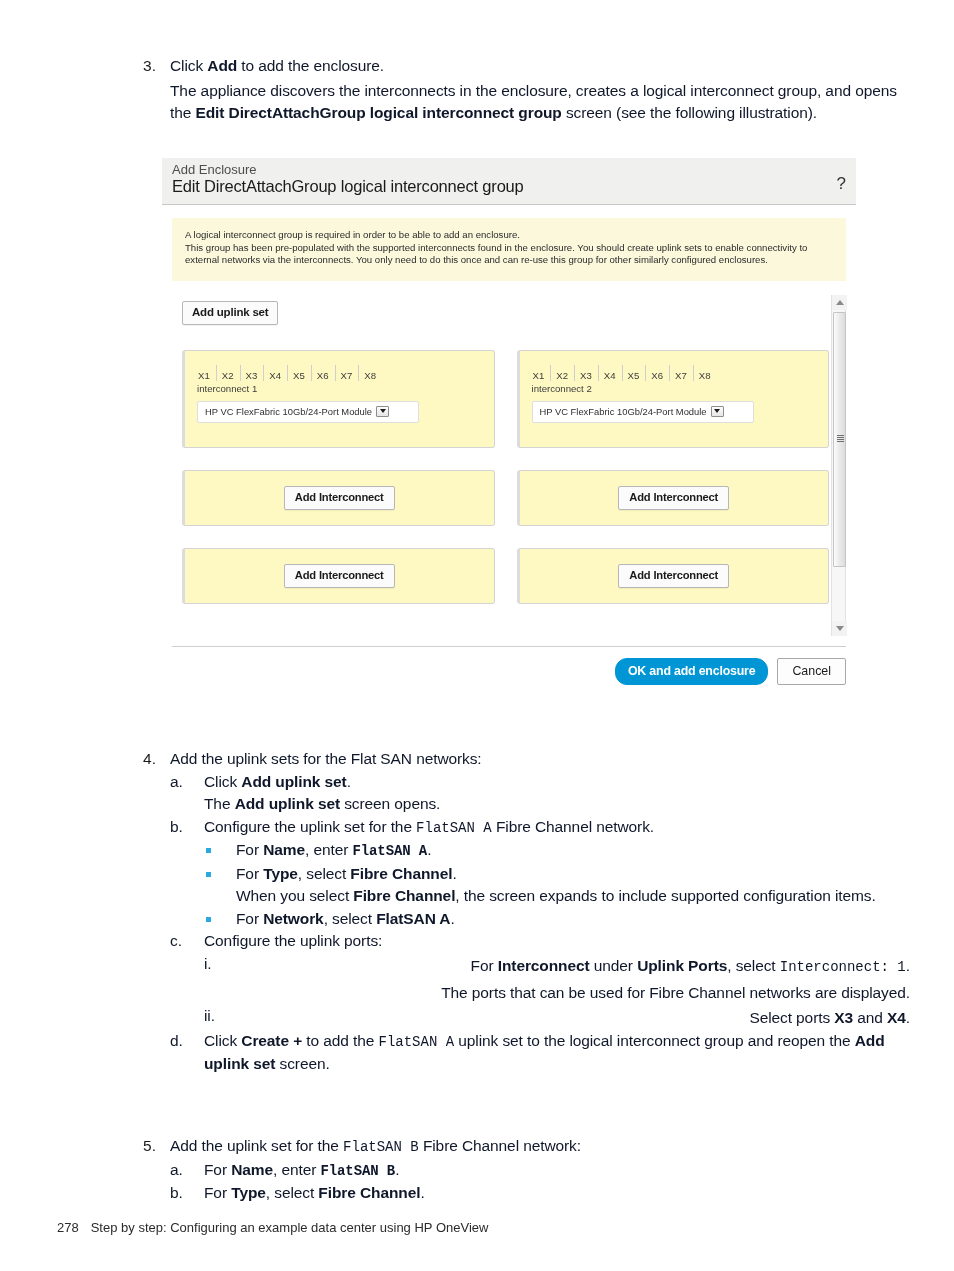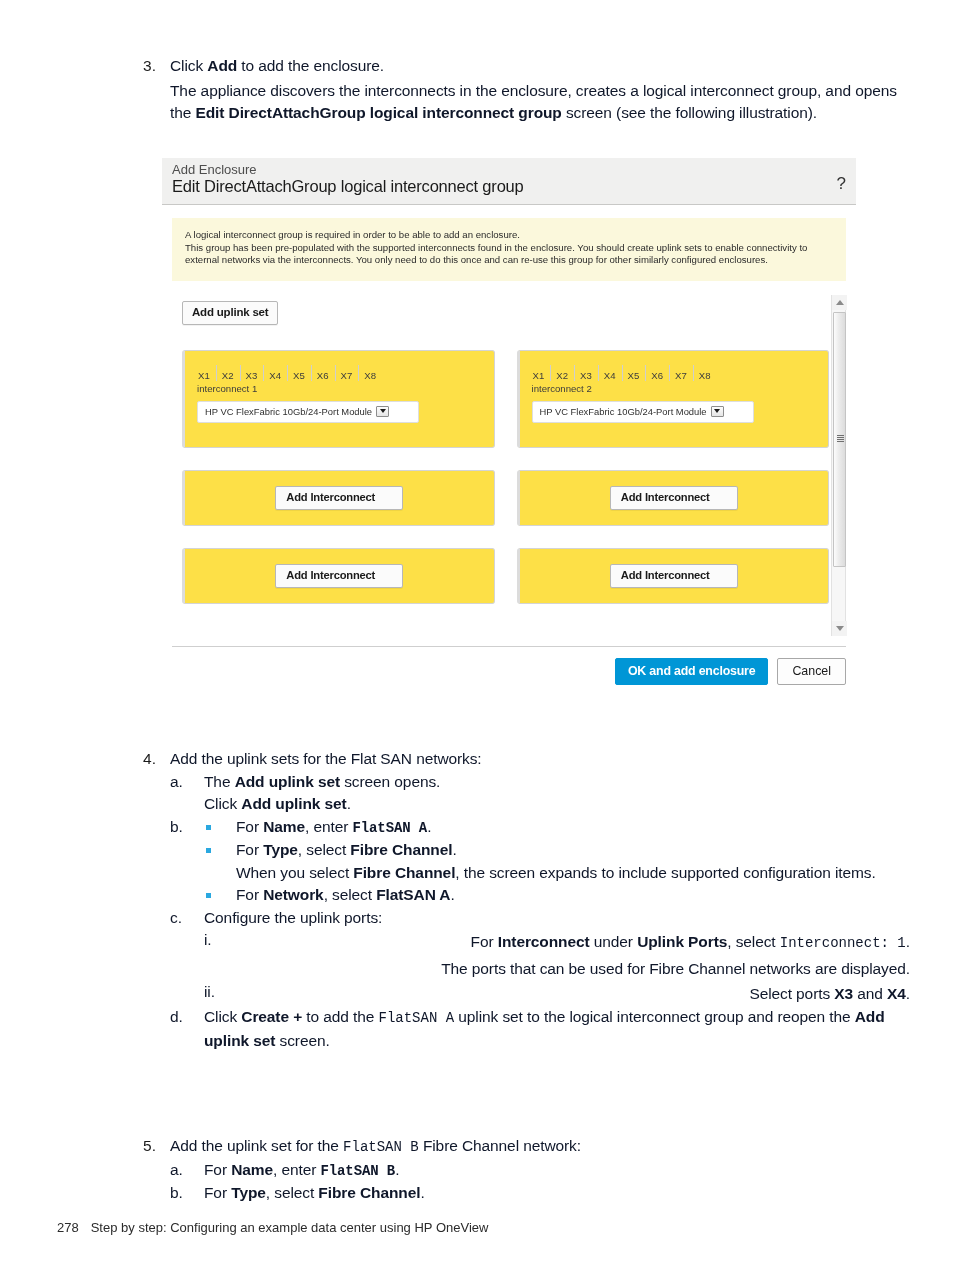--- a/index.html
+++ b/index.html
@@ -166,21 +166,21 @@
     display: flex;
     gap: 22px;
     padding-left: 10px;
   }
   .ic-col { flex: 1 1 0; display: flex; flex-direction: column; gap: 22px; }
 
   .ic-card {
     border: 1px solid #d4d4d4;
     border-left: 3px solid #dcdcdc;
     border-radius: 3px;
-    background: #fde047;
+    background: #fef9c3;
     height: 98px;
     padding: 14px 12px 10px 12px;
     position: relative;
   }
   .ports {
     display: flex;
     align-items: flex-end;
     height: 16px;
   }
   .port {
@@ -236,21 +236,21 @@
 
   .ic-card.empty {
     display: flex;
     align-items: center;
     justify-content: center;
     height: 56px;
     padding: 0;
   }
   .btn-addic {
     font-size: 11.2px;
-    padding: 4px 27px 5px 10px;
+    padding: 4px 10px 5px 10px;
   }
 
   
   .sb {
     position: absolute;
     right: 0; top: 0;
     width: 15px;
     height: 341px;
     background: #f7f7f7;
     border-left: 1px solid #e2e2e2;
@@ -298,21 +298,21 @@
     justify-content: flex-end;
     gap: 9px;
   }
   .btn-primary {
     background: #0096d6;
     border: 1px solid #0096d6;
     color: #ffffff;
     font-size: 12.4px;
     font-weight: bold;
     padding: 5px 12px 6px 12px;
-    border-radius: 2px;
+    border-radius: 12px;
     font-family: "Liberation Sans", sans-serif;
     letter-spacing: -0.2px;
   }
   .btn-cancel {
     background: #fdfdfd;
     border: 1px solid #a8a8a8;
     color: #1a1a1a;
     font-size: 12.4px;
     padding: 5px 14px 6px 14px;
     border-radius: 2px;
@@ -453,28 +453,29 @@
   </div>
 
   <div class="step" style="position:absolute; left:120px; top:748px; width:790px;">
     <div class="step-num">4.</div>
     <div class="step-body">
       <div class="para">Add the uplink sets for the Flat SAN networks:</div>
 
       <div class="sub">
         <div class="sub-marker">a.</div>
         <div class="sub-body">
+          <div><span>Click </span><b>Add uplink set</b><span>.</span></div>
           <div><span>The </span><b>Add uplink set</b><span> screen opens.</span></div>
-          <div><span>Click </span><b>Add uplink set</b><span>.</span></div>
         </div>
       </div>
 
       <div class="sub">
         <div class="sub-marker">b.</div>
         <div class="sub-body">
+          <div><span>Configure the uplink set for the </span><span class="mono">FlatSAN A</span><span> Fibre Channel network.</span></div>
 
           <div class="bullet-row">
             <div class="bullet-mark">
                 <span class="bullet-dot"></span>
               </div>
             <div class="bullet-body"><span>For </span><b>Name</b><span>, enter </span><span class="mono-b">FlatSAN A</span><span>.</span></div>
           </div>
 
           <div class="bullet-row">
             <div class="bullet-mark">

